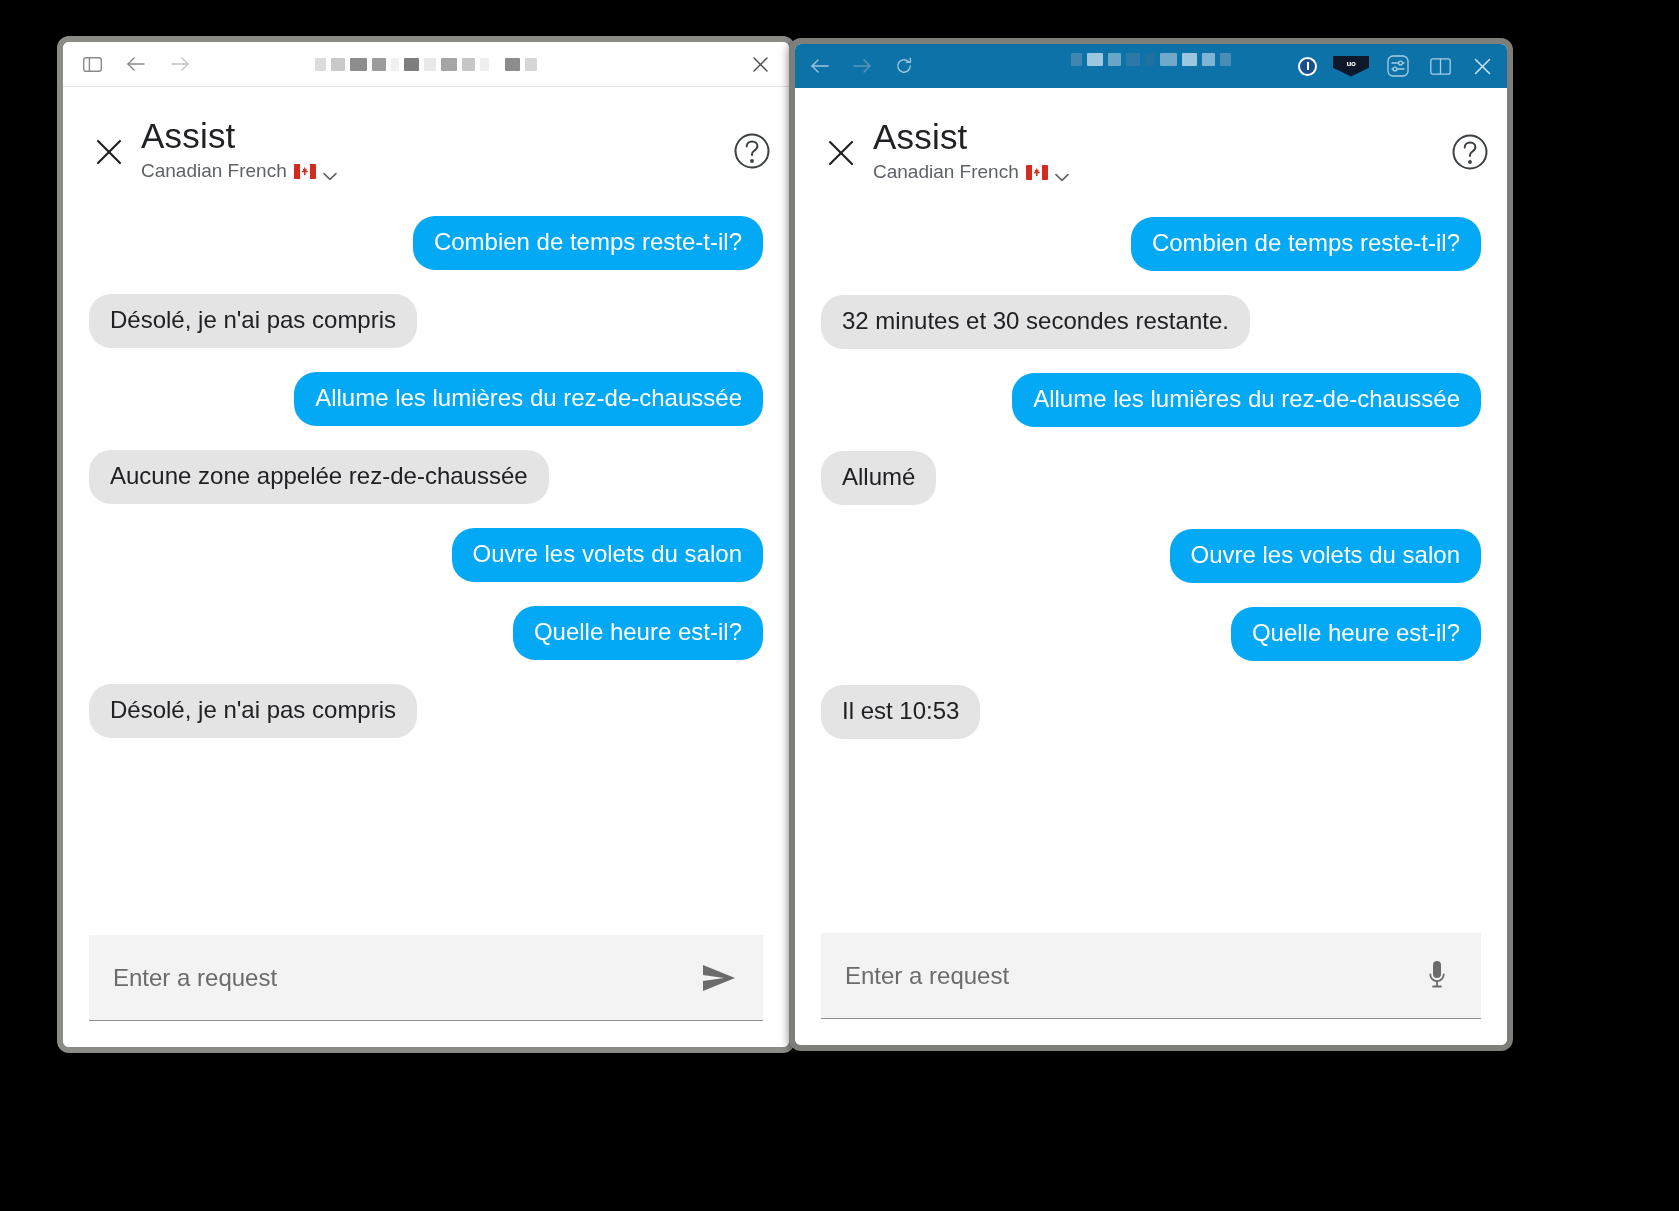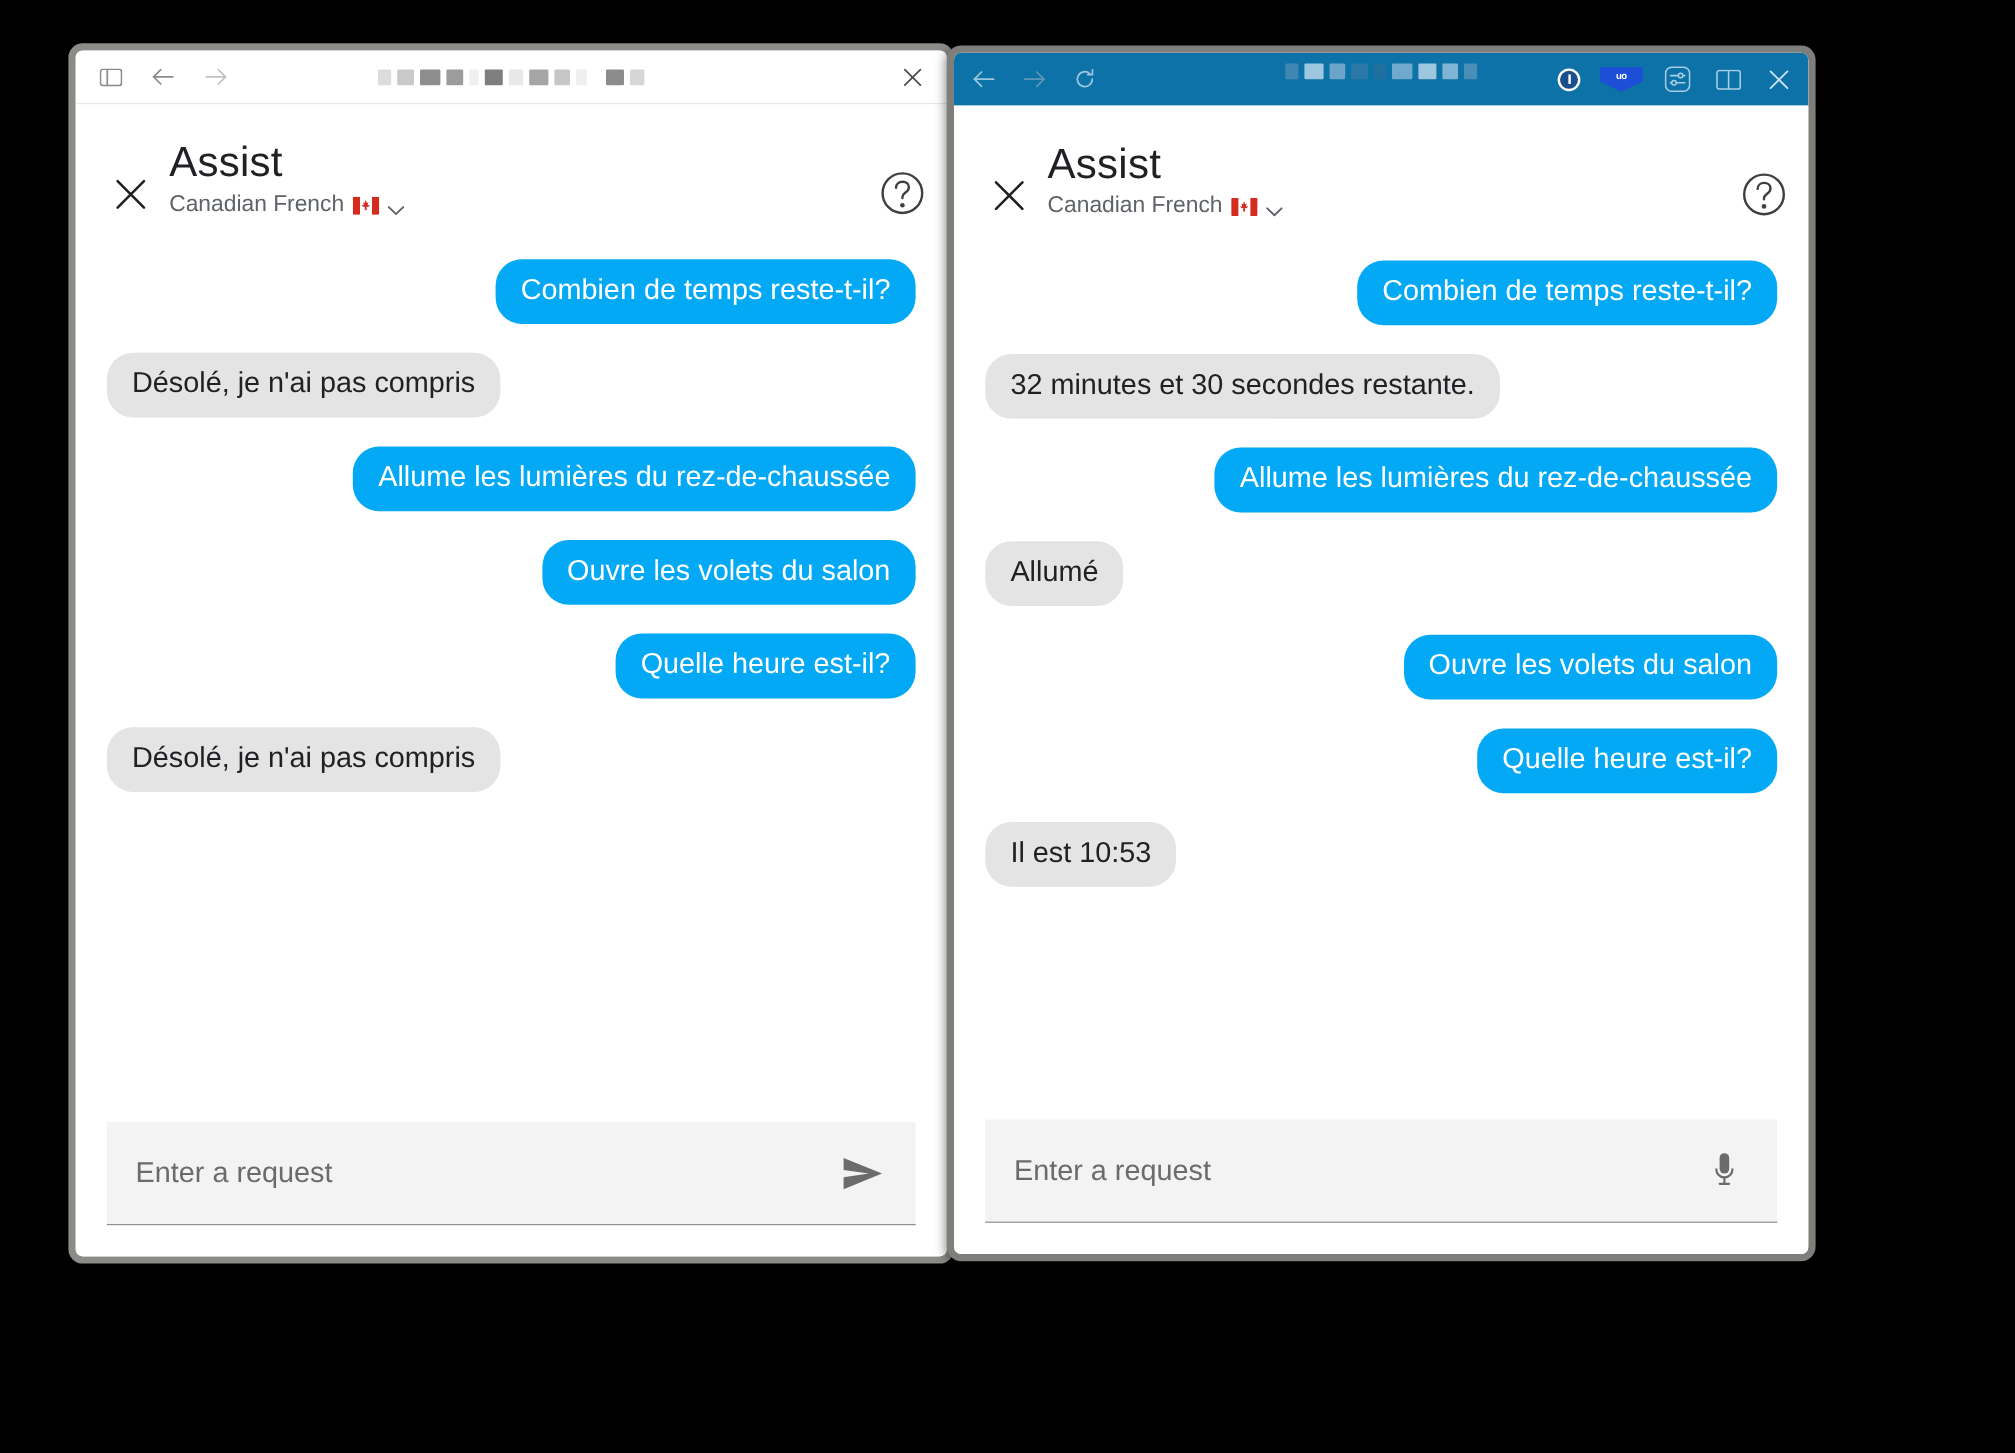--- a/index.html
+++ b/index.html
@@ -102,42 +102,42 @@
     width: 19px; height: 19px; border-radius: 50%;
     background: #1b4f8c;
     border: 2px solid #ffffff;
     display: flex; align-items: center; justify-content: center;
   }
   .badge-circle i {
     display: block; width: 2px; height: 8px; background: #ffffff;
   }
   .badge-shield {
     width: 36px; height: 21px;
-    background: #1d4ed8;
+    background: #0f172a;
     clip-path: polygon(0% 0%, 100% 0%, 100% 58%, 50% 100%, 0% 58%);
     display: flex; align-items: center; justify-content: center;
     font-size: 8px; font-weight: bold; color: #ffffff;
     padding-bottom: 5px;
     letter-spacing: -.5px;
     font-family: "Liberation Sans", sans-serif;
   }
 
   
   .assist {
     height: calc(100% - 45px);
     background: #ffffff;
     display: flex;
     flex-direction: column;
     position: relative;
   }
   .window.right .assist { height: calc(100% - 44px); }
 
   .assist-header {
     display: flex;
-    align-items: flex-end;
+    align-items: center;
     padding: 28px 16px 0 26px;
   }
   .hdr-close {
     width: 40px; height: 40px;
     display: flex; align-items: center; justify-content: center;
     color: #1f1f1f;
     flex: 0 0 auto;
     margin-top: 6px;
   }
   .hdr-titles {
@@ -333,20 +333,23 @@
       <div class="convo">
         <div class="msg-row user">
           <div class="bubble user">Combien de temps reste-t-il?</div>
         </div>
         <div class="msg-row bot">
           <div class="bubble bot">Désolé, je n'ai pas compris</div>
         </div>
         <div class="msg-row user">
           <div class="bubble user">Allume les lumières du rez-de-chaussée</div>
         </div>
+        <div class="msg-row bot">
+          <div class="bubble bot">Aucune zone appelée rez-de-chaussée</div>
+        </div>
         <div class="msg-row user">
           <div class="bubble user">Ouvre les volets du salon</div>
         </div>
         <div class="msg-row user">
           <div class="bubble user">Quelle heure est-il?</div>
         </div>
         <div class="msg-row bot">
           <div class="bubble bot">Désolé, je n'ai pas compris</div>
         </div>
       </div>

